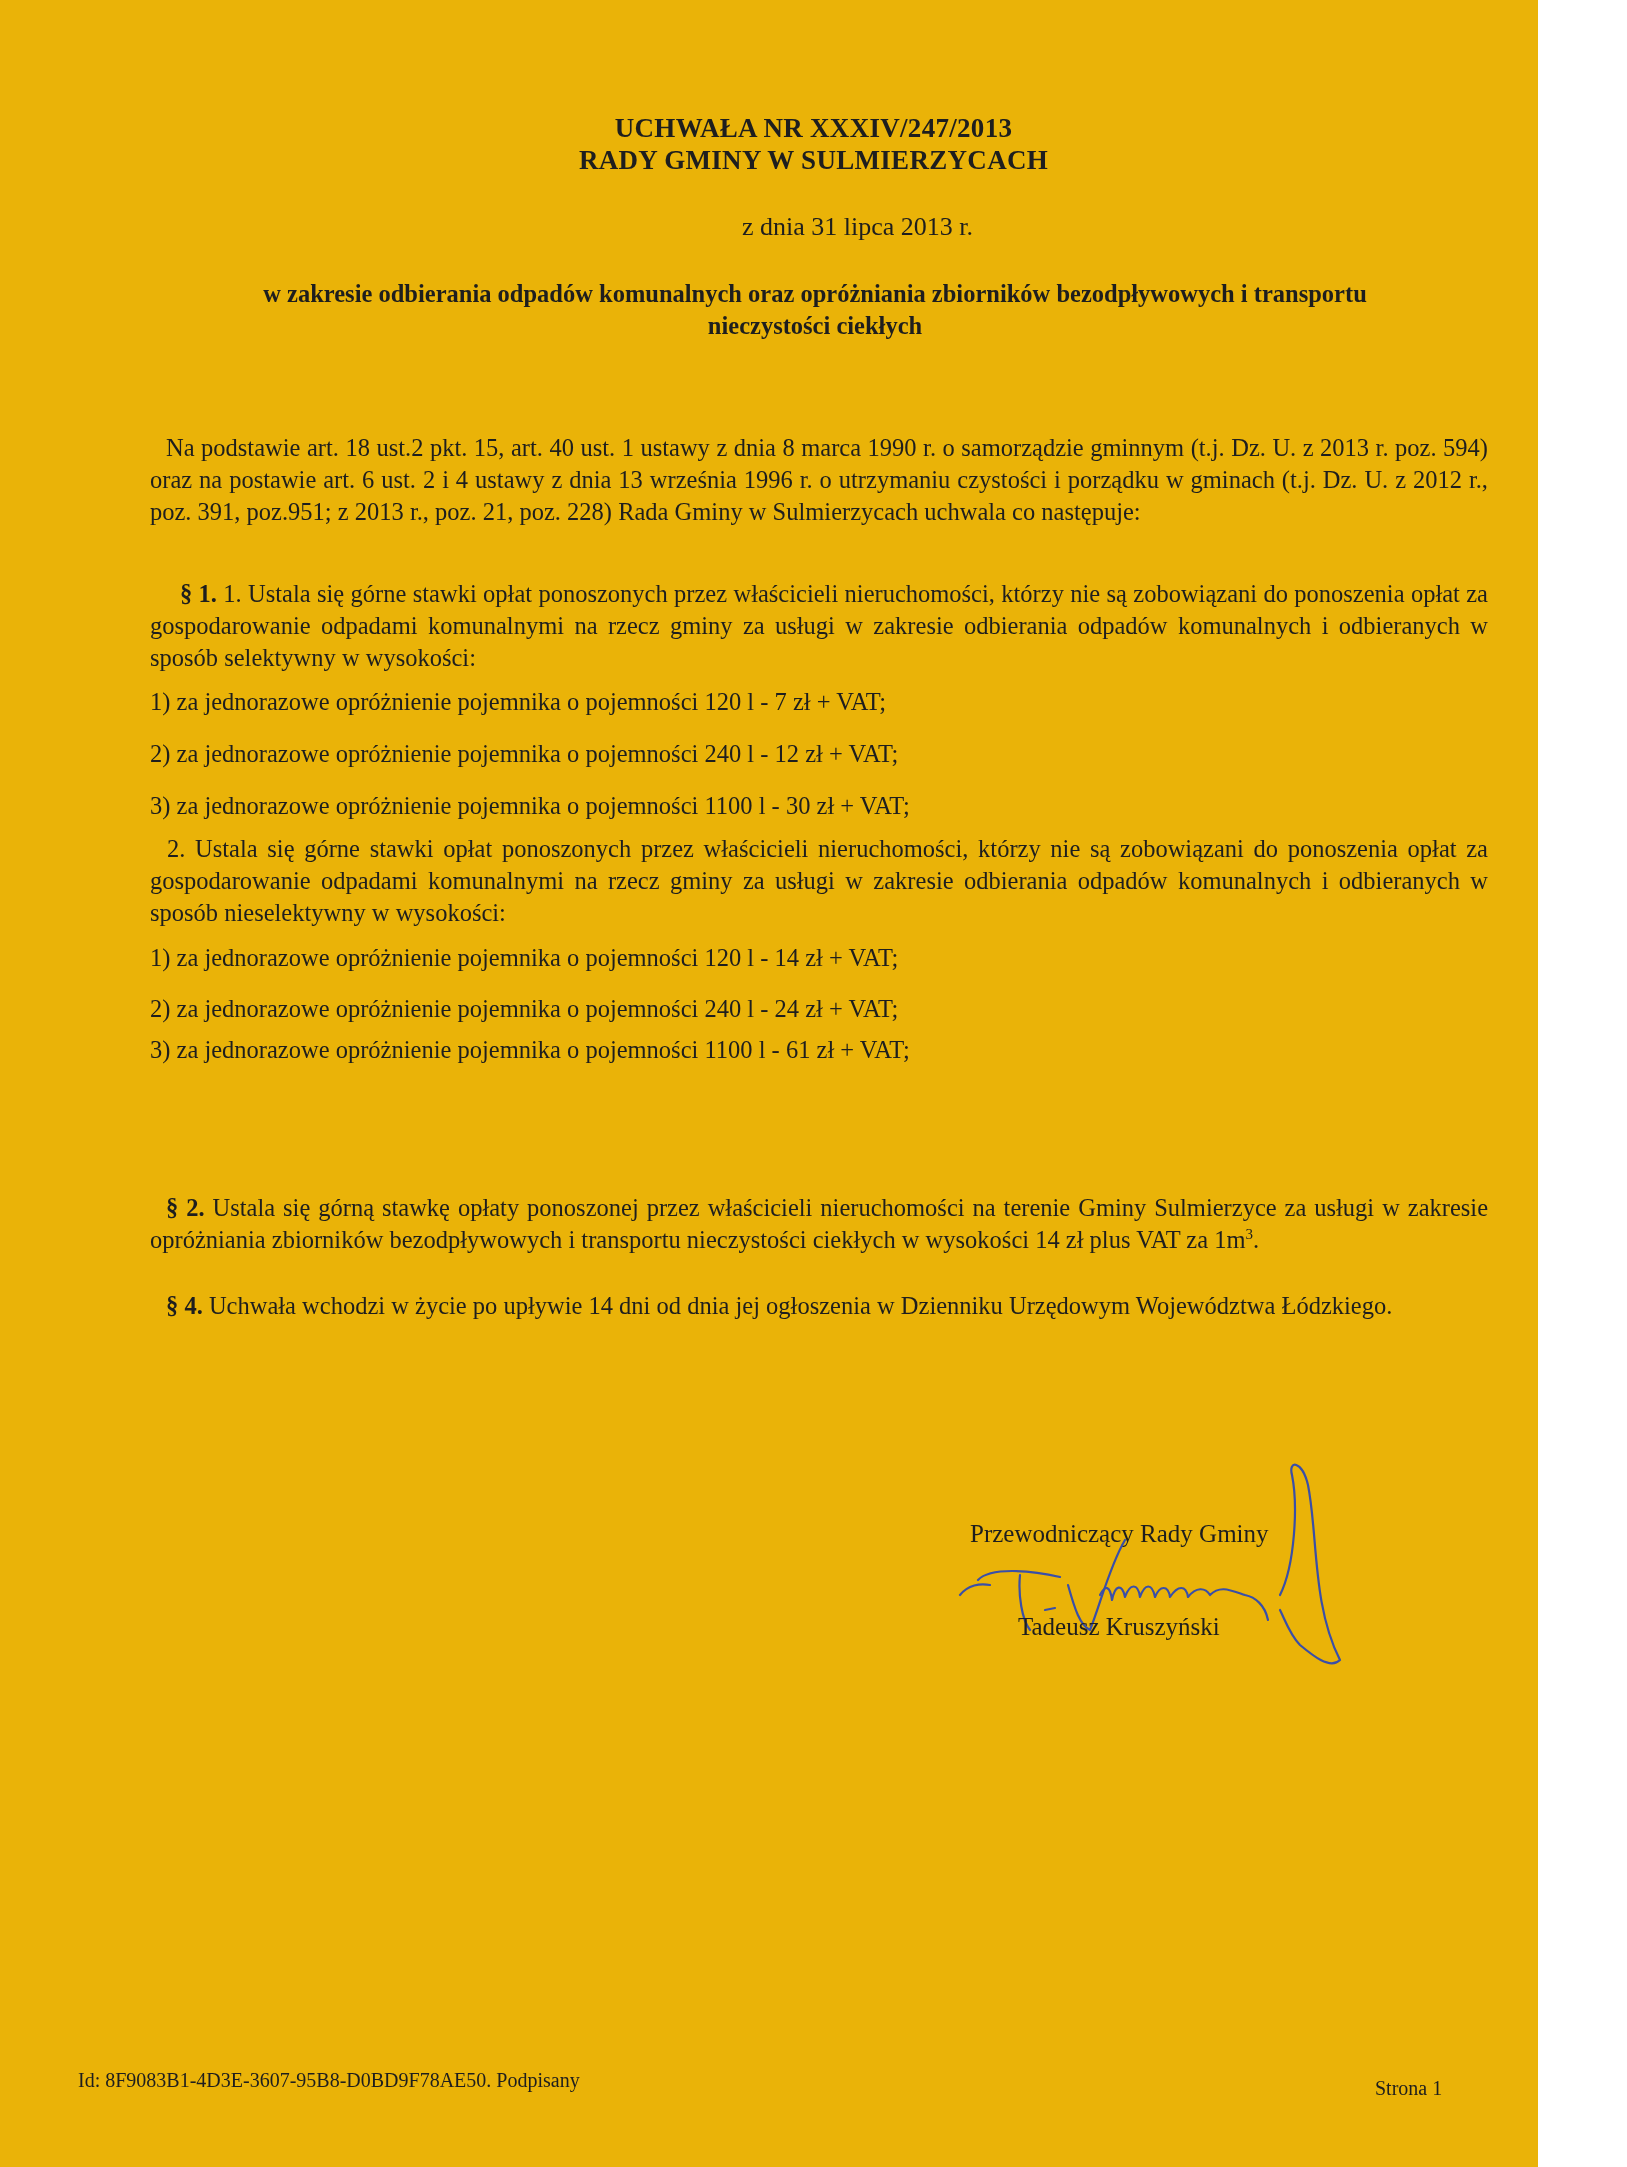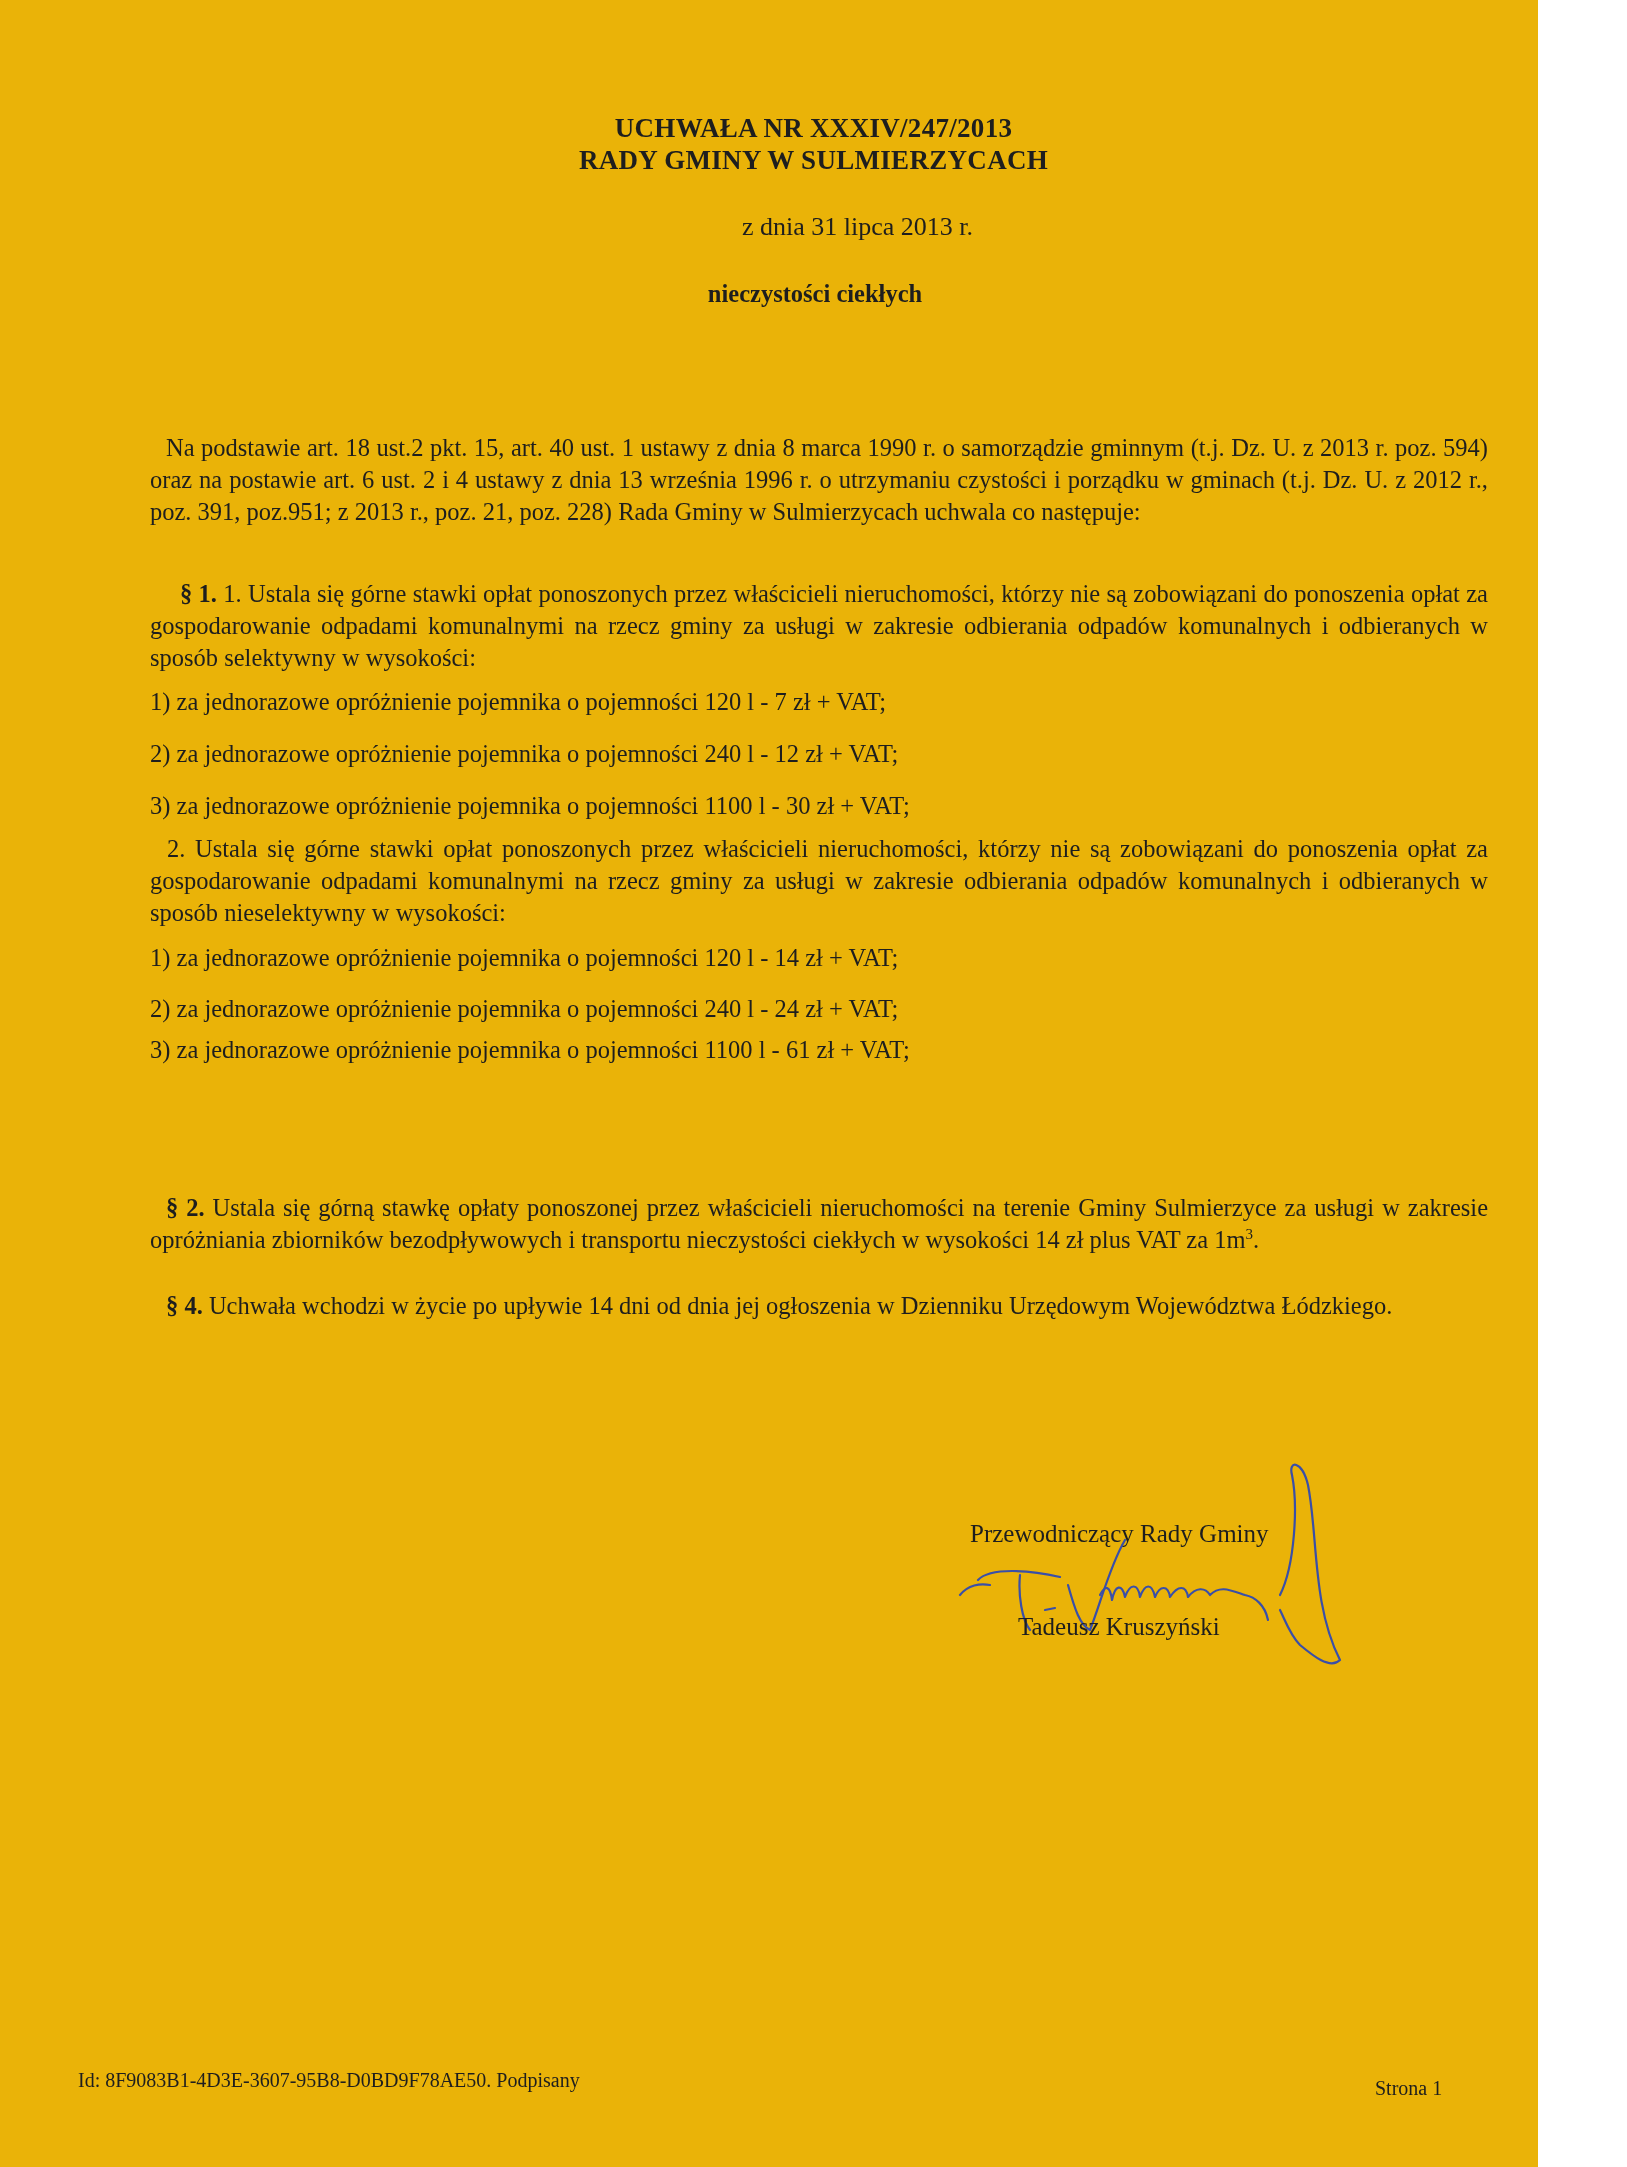--- a/index.html
+++ b/index.html
@@ -23,20 +23,21 @@
 <body>
 
 <div class="page">
 
   <div class="hdr" style="top:113px;">UCHWAŁA NR XXXIV/247/2013</div>
   <div class="hdr" style="top:145px;">RADY GMINY W SULMIERZYCACH</div>
 
   <div class="date" style="top:212px;">z dnia 31 lipca 2013 r.</div>
 
   <div class="subject" style="top:278px;">
+    <div>w zakresie odbierania odpadów komunalnych oraz opróżniania zbiorników bezodpływowych i transportu</div>
     <div>nieczystości ciekłych</div>
   </div>
 
   <div class="para" style="top:432px; text-indent:16px;">Na podstawie art. 18 ust.2 pkt. 15, art. 40 ust. 1 ustawy z dnia 8 marca 1990 r. o samorządzie gminnym (t.j. Dz. U. z 2013 r. poz. 594) oraz na postawie art. 6 ust. 2 i 4 ustawy z dnia 13 września 1996 r. o utrzymaniu czystości i porządku w gminach (t.j. Dz. U. z 2012 r., poz. 391, poz.951; z 2013 r., poz. 21, poz. 228) Rada Gminy w Sulmierzycach uchwala co następuje:</div>
 
   <div class="para" style="top:578px; text-indent:30px;"><span class="bold">§ 1.</span> <span>1. Ustala się górne stawki opłat ponoszonych przez właścicieli nieruchomości, którzy nie są zobowiązani do ponoszenia opłat za gospodarowanie odpadami komunalnymi na rzecz gminy za usługi w zakresie odbierania odpadów komunalnych i odbieranych w sposób selektywny w wysokości:</span></div>
 
   <div class="item" style="top:686px;">1) za jednorazowe opróżnienie pojemnika o pojemności 120 l - 7 zł + VAT;</div>
   <div class="item" style="top:738px;">2) za jednorazowe opróżnienie pojemnika o pojemności 240 l - 12 zł + VAT;</div>
   <div class="item" style="top:790px;">3) za jednorazowe opróżnienie pojemnika o pojemności 1100 l - 30 zł + VAT;</div>

